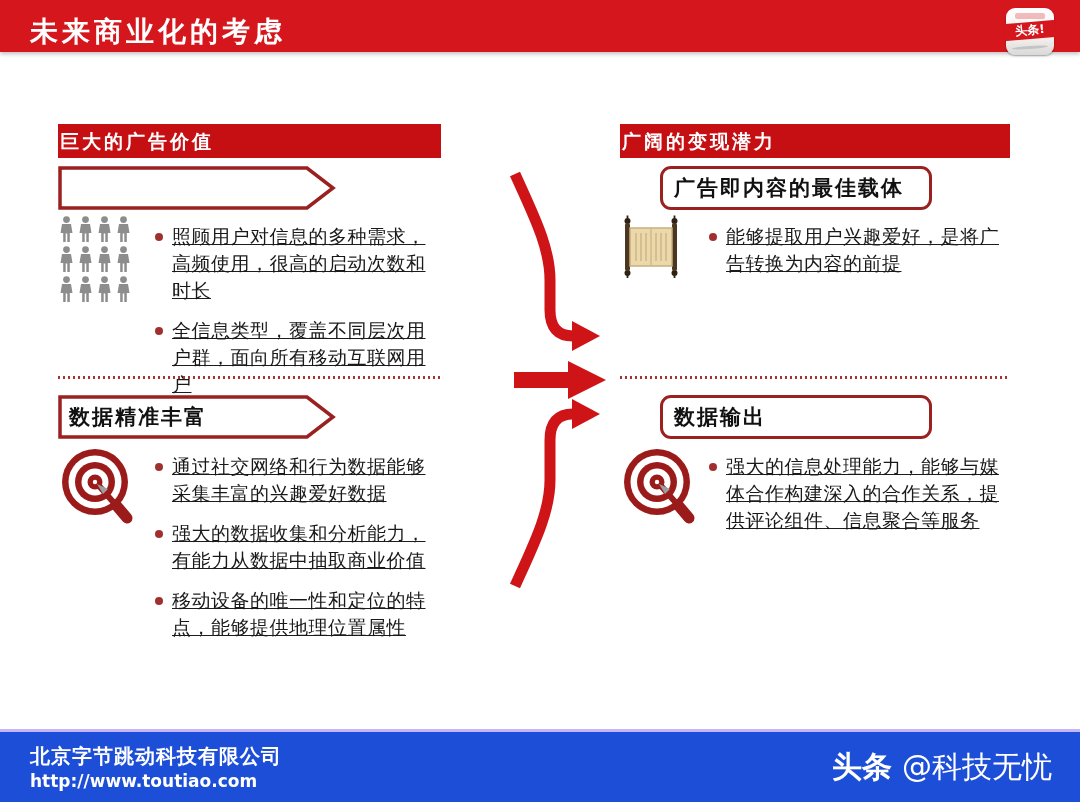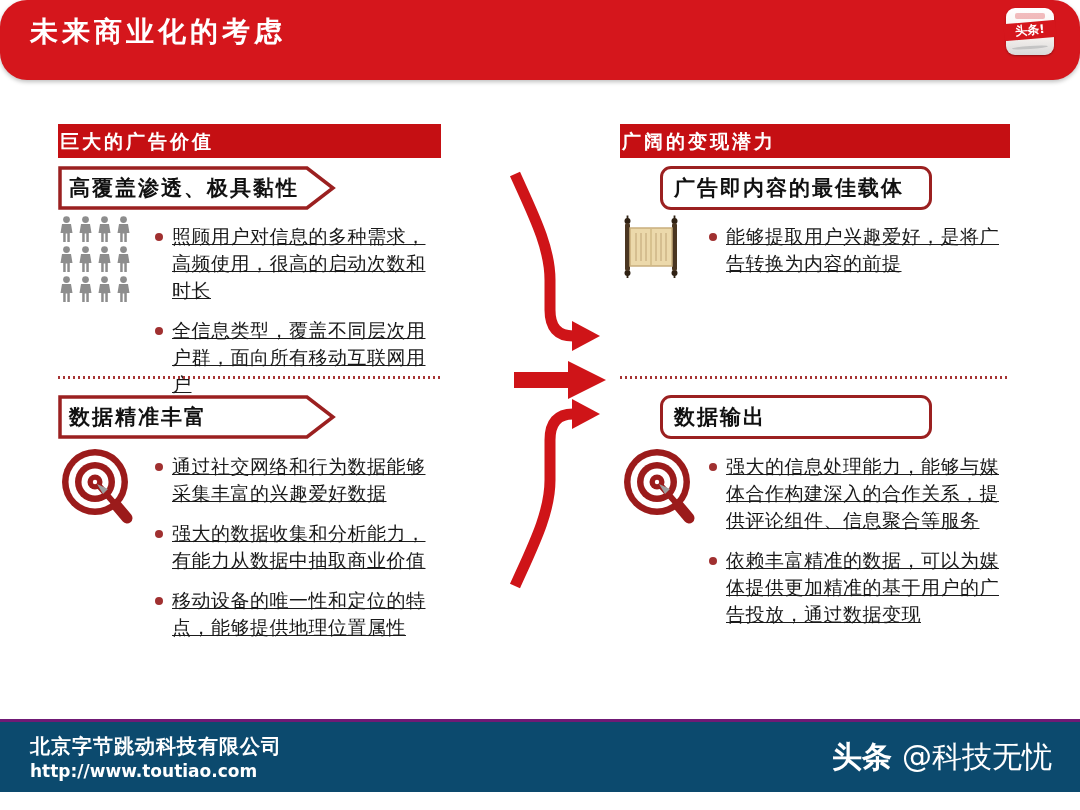--- a/index.html
+++ b/index.html
@@ -1,21 +1,21 @@
 <!DOCTYPE html>
 <html><head>
 <meta charset="utf-8">
 <style>
   html,body{margin:0;padding:0;background:#fff;}
   .slide{position:relative;width:1080px;height:810px;background:#fff;overflow:hidden;
          font-family:"DejaVu Sans",sans-serif;color:#1c1c1c;}
 
   
-  .top-bar{position:absolute;left:0;top:0;width:100%;height:80px;background:#d5161c;
-           box-shadow:0 2px 4px rgba(0,0,0,.25);border-radius:27px;}
+  .top-bar{position:absolute;left:0;top:0;width:100%;height:52px;background:#d5161c;
+           box-shadow:0 2px 4px rgba(0,0,0,.25);}
   .slide-title{position:absolute;left:30px;top:13px;font-size:28px;font-weight:bold;
                color:#fff;letter-spacing:4px;}
   .logo{position:absolute;right:26px;top:8px;width:48px;height:47px;}
   .logo-sheet{position:absolute;inset:0;background:linear-gradient(180deg,#ffffff,#f3efec 65%,#d9d9d9);
               border-radius:9px;box-shadow:0 1px 2px rgba(0,0,0,.35);}
   .logo-faint{position:absolute;top:5px;left:9px;right:9px;height:6px;
               background:rgba(213,22,28,.28);border-radius:2px;}
   .logo-band{position:absolute;left:-2px;right:-2px;top:14px;height:17px;background:#d5161c;
              transform:rotate(-5deg);color:#fff;font-weight:bold;font-size:12px;
              text-align:center;line-height:17px;border-radius:2px;}
@@ -54,22 +54,22 @@
   .people-grid{display:grid;grid-template-columns:repeat(4,17px);grid-gap:3px 2px;padding-top:2px;}
 
   .divider{position:absolute;top:252px;left:0;right:0;height:3px;
            background:repeating-linear-gradient(90deg,#a63434 0 2px,transparent 2px 5px);}
   .head2{top:271px;}
 
   
   .mid-arrows{position:absolute;left:478px;top:152px;}
 
   
-  .footer{position:absolute;left:0;bottom:18px;width:100%;height:70px;background:#0c4a6e;
-          border-top:3px solid #701a75;}
+  .footer{position:absolute;left:0;bottom:8px;width:100%;height:70px;background:#1d4ed8;
+          border-top:3px solid #c4b5fd;}
   .company{position:absolute;left:30px;top:11px;font-size:20px;font-weight:bold;color:#fff;
            letter-spacing:1px;}
   .url{position:absolute;left:30px;top:39px;font-size:17px;font-weight:bold;color:#fff;}
   .watermark{position:absolute;right:28px;top:15px;font-size:30px;color:#fff;}
   .watermark .wm-b{font-weight:bold;margin-right:10px;}
 </style>
 </head>
 <body>
 
 <div class="slide">
@@ -85,21 +85,20 @@
   </div>
 
   <div class="col col-left">
     <div class="section-bar">巨大的广告价值</div>
 
     <div class="head-box">
       <div class="pennant">
         <svg width="278" height="44" viewBox="0 0 278 44">
           <polygon points="2,2 249,2 275,22 249,42 2,42" fill="#ffffff" stroke="#9b2020" stroke-width="3.5"></polygon>
         </svg>
-        <span class="head-label">高覆盖渗透、极具黏性</span>
       </div>
     </div>
 
     <div class="list-row row1">
       <div class="icon-col">
         <div class="people-grid" id="people-grid">
             <svg width="17" height="27" viewBox="0 0 17 27">
               <circle cx="8.5" cy="3.6" r="3.4" fill="#8d8d8d"></circle>
               <path fill="#8d8d8d" d="M4,8 L13,8 L14.5,17 L11.8,17 L11.8,26 L9.3,26 L9.3,17.5 L7.7,17.5 L7.7,26 L5.2,26 L5.2,17 L2.5,17 Z"></path>
             </svg>
@@ -244,21 +243,20 @@
           <circle cx="37" cy="38" r="13.5" fill="#ffffff"></circle>
           <circle cx="37" cy="38" r="7.5" fill="#9b1b1b"></circle>
           <circle cx="37" cy="38" r="2.2" fill="#ffffff"></circle>
           <path d="M42,43 L64,68" stroke="#9b1b1b" stroke-width="6" stroke-linecap="round"></path>
           <path d="M58,61 L69,74" stroke="#9b1b1b" stroke-width="11" stroke-linecap="round"></path>
           <polygon points="39,40 50,45 45,50" fill="#9e9e9e"></polygon>
         </svg>
       </div>
       <ul class="bullets">
           <li>强大的信息处理能力，能够与媒体合作构建深入的合作关系，提供评论组件、信息聚合等服务</li>
-          <li>依赖丰富精准的数据，可以为媒体提供更加精准的基于用户的广告投放，通过数据变现</li>
         </ul>
     </div>
   </div>
 
   <svg class="mid-arrows" width="134" height="456" viewBox="0 0 134 456">
     <g fill="none" stroke="#cf1418">
       <path d="M37,22 C55,62 72,95 72,128 L72,158 Q72,184 95,184" stroke-width="11"></path>
       <path d="M36,228 L92,228" stroke-width="16"></path>
       <path d="M37,434 C55,394 72,361 72,328 L72,288 Q72,262 95,262" stroke-width="11"></path>
     </g>

